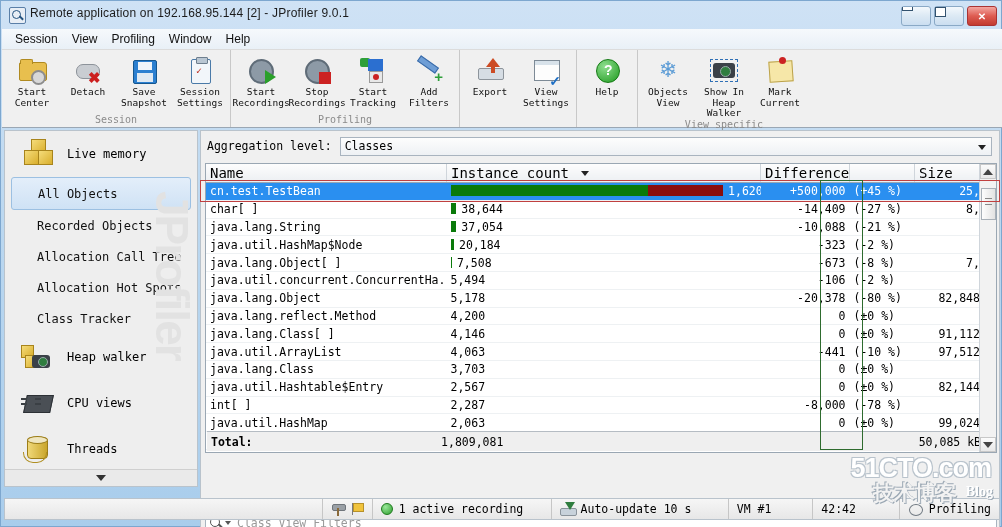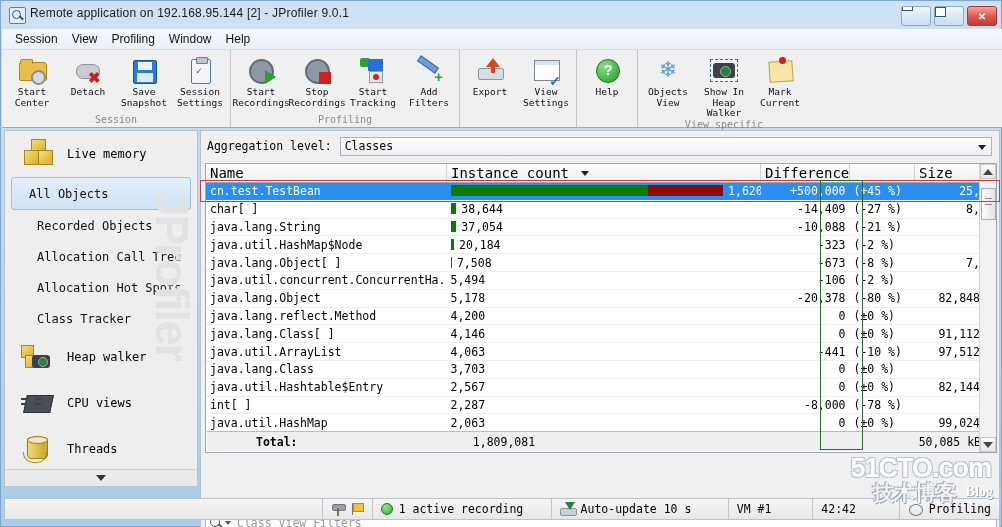--- a/index.html
+++ b/index.html
@@ -122,21 +122,21 @@
       font-family:"Liberation Sans",sans-serif;font-weight:bold;
       writing-mode:vertical-rl;letter-spacing:-2px;user-select:none;}
   .sb-head{position:relative;height:46px;display:flex;align-items:center;padding-left:16px;}
   .sb-head .lab{font-size:12px;margin-left:12px;font-family:"DejaVu Sans Mono",monospace;}
   .cubes{position:relative;width:34px;height:30px;}
   .cubes i{position:absolute;width:13px;height:13px;background:linear-gradient(135deg,#f5dc7a,#d9ae2c);
       border:1px solid #a8841c;}
   .sb-item{height:31px;display:flex;align-items:center;padding-left:32px;font-size:12px;
       color:#111;cursor:default;font-family:"DejaVu Sans Mono",monospace;}
   .sb-item.sel{background:linear-gradient(to bottom,#e3eefa,#cfe2f5);
-      border:1px solid #9cc0e2;border-radius:3px;margin:0 6px;padding-left:17px;text-align:right;}
+      border:1px solid #9cc0e2;border-radius:3px;margin:0 6px;padding-left:26px;text-align:right;}
   .camsm{position:relative;width:34px;height:28px;}
   .camsm .b1{position:absolute;left:0;top:2px;width:11px;height:11px;
       background:linear-gradient(135deg,#f5dc7a,#d9ae2c);border:1px solid #a8841c;}
   .camsm .b2{position:absolute;left:4px;top:12px;width:11px;height:11px;
       background:linear-gradient(135deg,#f5dc7a,#d9ae2c);border:1px solid #a8841c;}
   .camsm .cm{position:absolute;left:11px;top:12px;width:18px;height:13px;background:#3b4148;border-radius:3px;}
   .camsm .cm:after{content:"";position:absolute;left:6px;top:2px;width:8px;height:8px;border-radius:50%;
       background:#2f7d3f;border:1px solid #9aa;}
   .chip{position:relative;width:34px;height:26px;}
   .chip .body{position:absolute;left:4px;top:5px;width:25px;height:16px;background:#4a4f55;
@@ -181,21 +181,21 @@
   .c-pct{width:56px;text-align:left;}
   .c-size{width:102px;text-align:right;}
   tr.sel td{background:#2a8ff0;color:#fff;}
   .bar{display:inline-block;height:11px;vertical-align:-1px;margin-right:5px;}
   .bar .g{display:inline-block;height:11px;background:#0a7a0a;vertical-align:top;}
   .bar .r{display:inline-block;height:11px;background:#8a0d0d;vertical-align:top;}
   .cntval{display:inline-block;}
   .total-row{position:absolute;left:1px;bottom:1px;width:774px;height:19px;
       background:#efefef;border-top:1px solid #b5bcc3;display:flex;align-items:center;
       font-family:"DejaVu Sans Mono",monospace;font-size:11.5px;}
-  .total-row .t-lab{width:232px;padding-left:4px;box-sizing:border-box;font-weight:bold;margin-left:45px;}
+  .total-row .t-lab{width:232px;padding-left:4px;box-sizing:border-box;font-weight:bold;}
   .total-row .t-val{width:305px;padding-left:5px;box-sizing:border-box;}
   
   .vscroll{position:absolute;right:0;top:0;width:16px;height:288px;background:#f2f2f2;
       border-left:1px solid #cfd5db;}
   .vs-btn{height:15px;display:flex;align-items:center;justify-content:center;
       background:linear-gradient(to bottom,#fbfbfb,#e8e8e8);border:1px solid #c8c8c8;box-sizing:border-box;}
   .vs-up{width:0;height:0;border-bottom:6px solid #444;border-left:5px solid transparent;border-right:5px solid transparent;}
   .vs-dn{width:0;height:0;border-top:6px solid #444;border-left:5px solid transparent;border-right:5px solid transparent;}
   .vs-thumb{position:absolute;top:24px;left:1px;width:13px;height:30px;
       background:linear-gradient(to right,#fdfdfd,#e2e2e2);border:1px solid #a8b0b8;}

